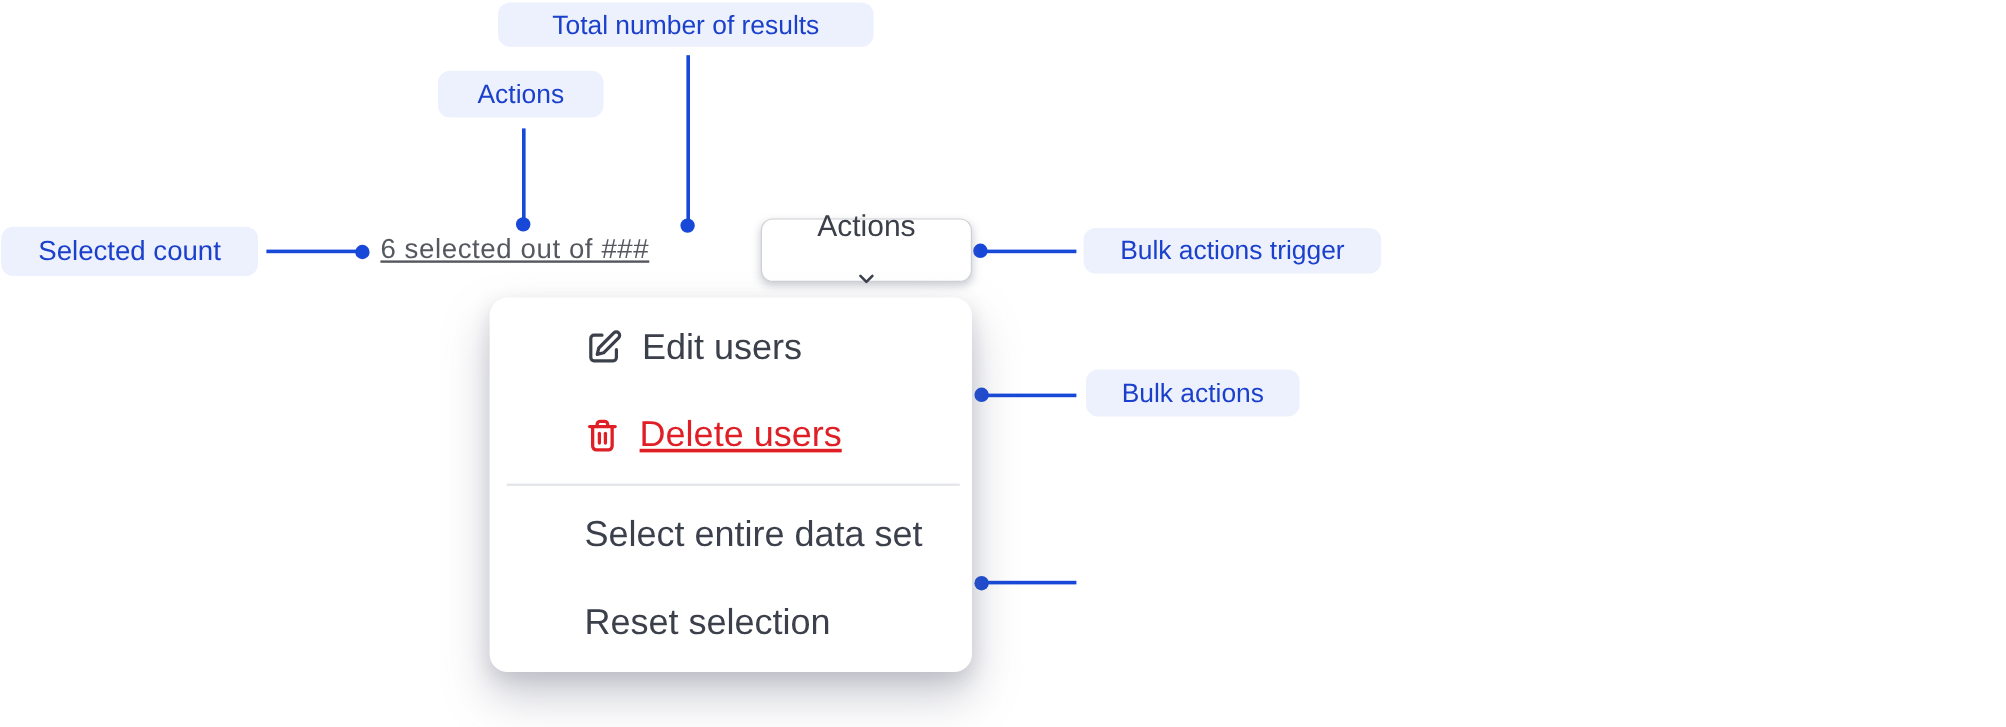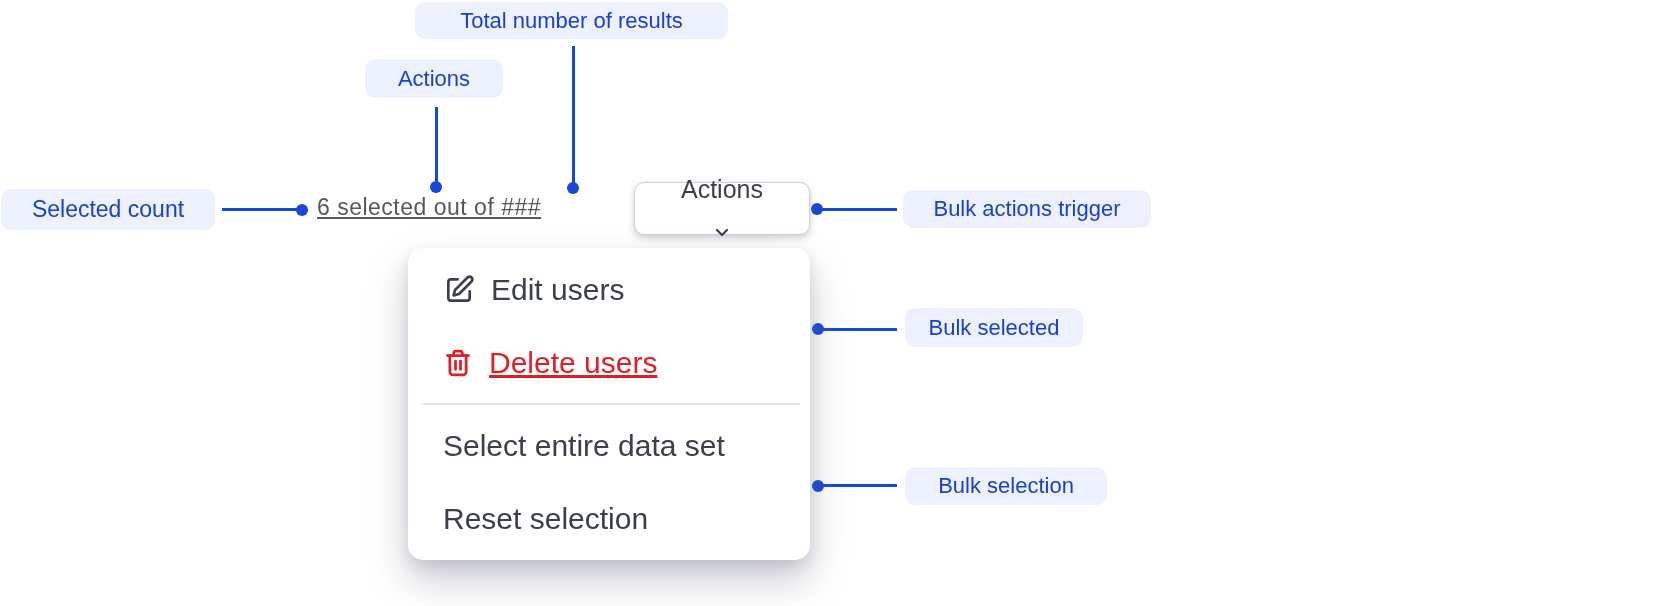--- a/index.html
+++ b/index.html
@@ -100,20 +100,21 @@
   .menu-item {
     height: 73px;
     display: flex;
     align-items: center;
     padding-left: 35px;
     gap: 16px;
     font-size: 30px;
     color: #3b404b;
     cursor: pointer;
     white-space: nowrap;
+    margin-left: 44px;
   }
   .menu-item.danger { color: #e01e25; text-decoration: underline; }
   .menu-item .mi-icon { display: flex; align-items: center; }
   .menu-divider {
     height: 2px;
     background: #e6e7ea;
     margin: 4px 10px 4px 14px;
     border-radius: 1px;
   }
 </style>
@@ -128,24 +129,21 @@
   <div class="chip chip-message">
     <span>Actions</span>
   </div>
   <div class="chip chip-selected">
     <span>Selected count</span>
   </div>
   <div class="chip chip-trigger">
     <span>Bulk actions trigger</span>
   </div>
   <div class="chip chip-bulkact">
-    <span>Bulk selected</span>
-  </div>
-  <div class="chip chip-bulksel">
-    <span>Bulk selection</span>
+    <span>Bulk actions</span>
   </div>
 
   <div class="connector line-total"></div>
   <div class="connector line-message"></div>
   <div class="connector line-selected"></div>
   <div class="connector line-trigger"></div>
   <div class="connector line-bulkact"></div>
   <div class="connector line-bulksel"></div>
 
   <div class="dot dot-total"></div>

